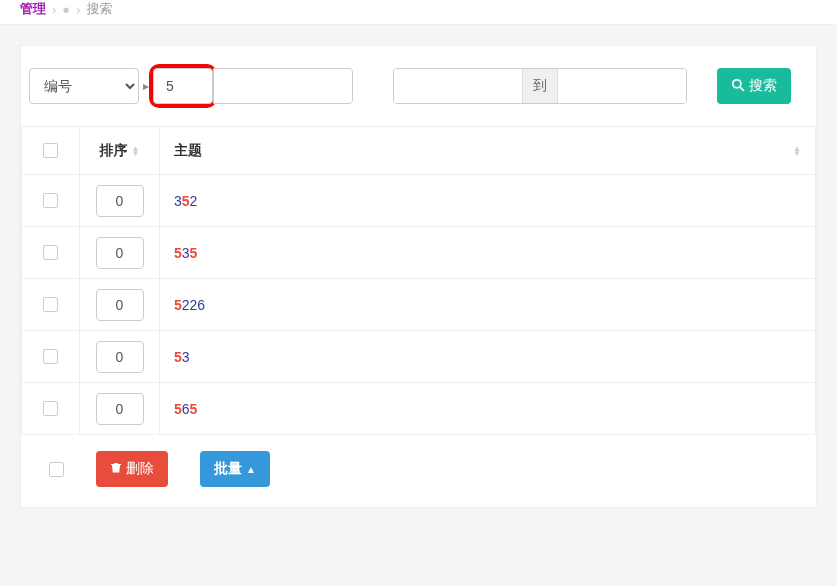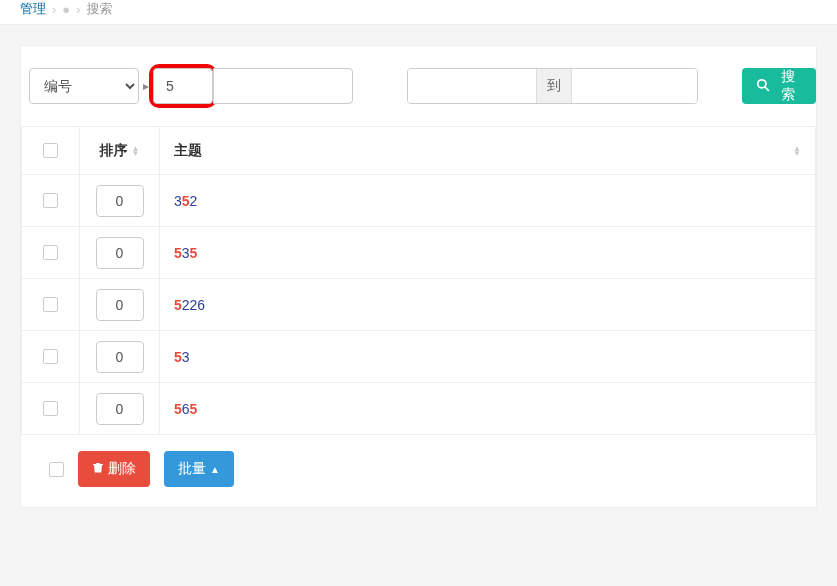--- a/index.html
+++ b/index.html
@@ -13,32 +13,32 @@
   .breadcrumb {
     padding: 0 20px 6px 20px;
     font-size: 13px;
     color: #999;
     background: #fff;
     border-bottom: 1px solid #eee;
     display: flex;
     align-items: center;
     gap: 6px;
   }
-  .breadcrumb .red-text { color: #0369a1; font-weight: 400; text-align: center; }
+  .breadcrumb .red-text { color: #a21caf; font-weight: 700; text-align: center; }
   .breadcrumb .sep { color: #ccc; }
   .panel {
     background: #fff;
     margin: 20px;
     padding: 18px 0 20px 0;
     border: 1px solid #eee;
   }
   .filter-bar {
     display: flex;
     align-items: center;
-    gap: 14px;
+    gap: 0;
     padding: 0 0 18px 0;
     margin: 0 0 0 0;
   }
   .filter-left {
     display: flex;
     align-items: center;
     margin-left: 8px;
   }
   select.form-select {
     height: 36px;
@@ -109,21 +109,21 @@
     height:36px;
     padding: 0 14px;
     border:none;
     border-radius:4px;
     font-size:14px;
     color:#fff;
     cursor:pointer;
   }
   .btn-search { background:#18bc9c; margin-left:30px; }
   .btn-danger { background:#e74c3c; }
-  .btn-primary { background:#3498db; }
+  .btn-primary { background:#3498db;font-weight:bold; }
   .icon { display:inline-block; }
   table {
     width: calc(100% - 0px);
     border-collapse: collapse;
     margin: 0;
   }
   th, td {
     border: 1px solid #eee;
     padding: 0;
     text-align: left;
@@ -158,21 +158,21 @@
   }
   .topic-link { color:#2c3e9e;text-align:right; }
   .topic-link .hl { color:#e74c3c; font-weight:700; }
   .sort-caret {
     display:inline-flex; flex-direction:column; margin-left:4px; line-height:5px;
   }
   .sort-caret span{ font-size:8px; color:#ccc;}
   .bottom-bar {
     display:flex;
     align-items:center;
-    gap:14px;
+    gap:32px;
     padding: 16px 0 0 28px;
   }
   .spacer-after { margin-left: 140px; }
 </style>
 </head>
 <body>
 
 <div class="breadcrumb">
   <span class="red-text">管理</span>
   <span class="sep">›</span>

